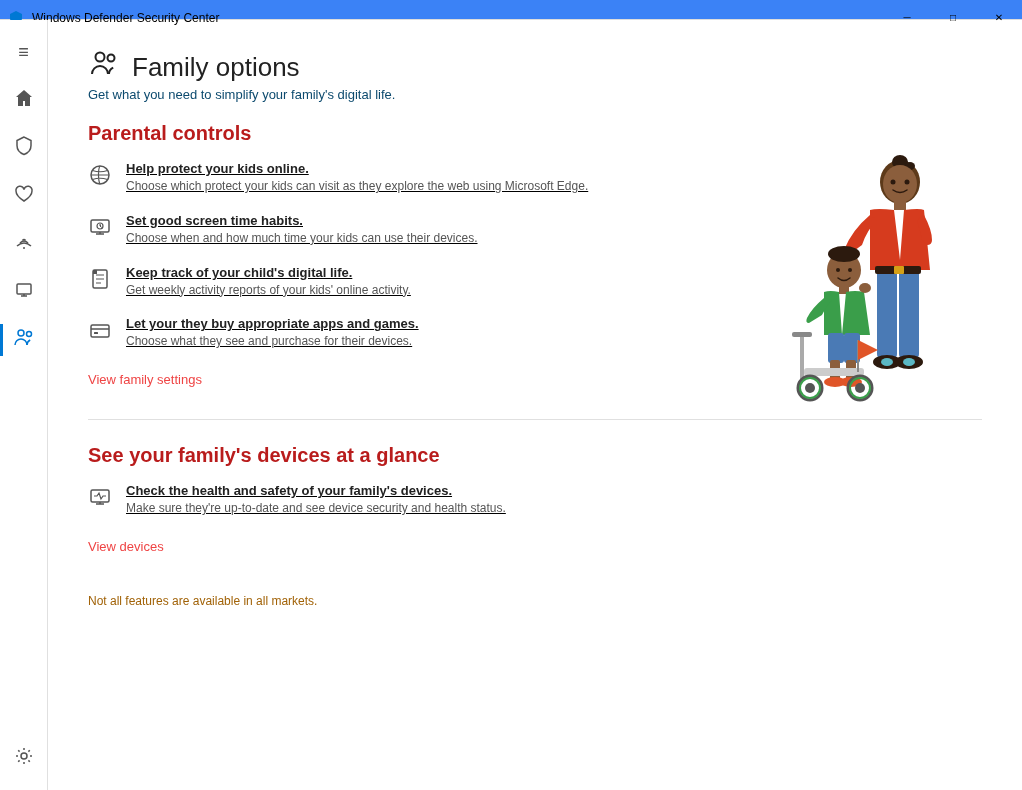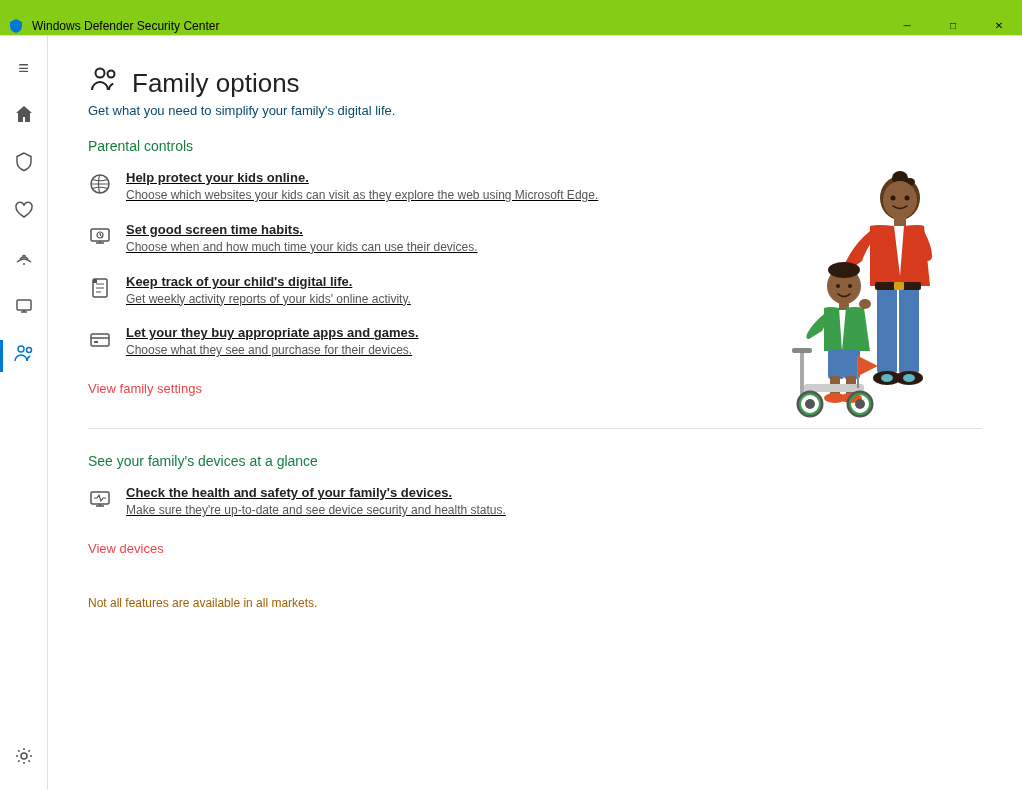--- a/index.html
+++ b/index.html
@@ -1,21 +1,21 @@
 <!DOCTYPE html>
 <html><head>
   <meta charset="utf-8">
   <style>
     * { margin: 0; padding: 0; box-sizing: border-box; }
     body { font-family: 'Segoe UI', Arial, sans-serif; background: #fff; width: 1022px; height: 790px; overflow: hidden; display: flex; flex-direction: column; }
 
     
     .titlebar {
-      height: 36px;
-      background: #84cc16;
+      height: 20px;
+      background: #3b82f6;
       display: flex;
       align-items: center;
       justify-content: space-between;
       padding: 16px 0 0 8px;
       flex-shrink: 0;
       border-bottom: 1px solid #ddd;
     }
     .titlebar-left { display: flex; align-items: center; gap: 8px; }
     .titlebar-icon { width: 16px; height: 16px; display: flex; align-items: center; justify-content: center; }
     .titlebar-title { font-size: 12px; color: #000; }
@@ -66,21 +66,21 @@
       position: relative;
     }
 
     
     .page-header { display: flex; align-items: center; gap: 12px; margin-bottom: 0; margin-top: 4px; }
     .page-header-icon { font-size: 28px; color: #222; }
     .page-title { font-size: 26px; font-weight: 300; color: #222; }
     .page-subtitle { font-size: 13px; color: #0c4a6e; margin-bottom: 20px; }
 
     
-    .section-title { font-size: 14px; font-weight: 400; color: #15803d; margin-bottom: 16px; }
+    .section-title { font-size: 20px; font-weight: 700; color: #b91c1c; margin-bottom: 16px; }
 
     
     .feature-list { list-style: none; margin-bottom: 20px; text-decoration: underline; }
     .feature-item { display: flex; align-items: flex-start; gap: 14px; margin-bottom: 18px; }
     .feature-item-icon { width: 24px; height: 24px; flex-shrink: 0; display: flex; align-items: center; justify-content: center; margin-top: 2px; color: #444; font-size: 18px; }
     .feature-item-text {}
     .feature-item-title { font-size: 13px; font-weight: 600; color: #222; margin-bottom: 2px; }
     .feature-item-desc { font-size: 12px; color: #555; line-height: 1.4; }
 
     
@@ -220,21 +220,21 @@
 
         <li class="feature-item">
           <div class="feature-item-icon">
             <svg width="22" height="22" viewBox="0 0 22 22">
               <circle cx="11" cy="11" r="9" fill="none" stroke="#555" stroke-width="1.5"></circle>
               <path d="M11 2c-2 3-2 14 0 18M2 11h18M3.5 6.5Q11 9 18.5 6.5M3.5 15.5Q11 13 18.5 15.5" fill="none" stroke="#555" stroke-width="1.2"></path>
             </svg>
           </div>
           <div class="feature-item-text">
             <div class="feature-item-title">Help protect your kids online.</div>
-            <div class="feature-item-desc">Choose which websites your kids can visit as they explore the web using Microsoft Edge.</div>
+            <div class="feature-item-desc">Choose which protect your kids can visit as they explore the web using Microsoft Edge.</div>
           </div>
         </li>
 
         <li class="feature-item">
           <div class="feature-item-icon">
             <svg width="22" height="22" viewBox="0 0 22 22">
               <rect x="2" y="4" width="18" height="12" rx="1.5" fill="none" stroke="#555" stroke-width="1.5"></rect>
               <path d="M7 18h8M11 16v2" stroke="#555" stroke-width="1.5"></path>
               <circle cx="11" cy="10" r="3" fill="none" stroke="#555" stroke-width="1.2"></circle>
               <path d="M11 8v2l1.5 1.5" stroke="#555" stroke-width="1"></path>

